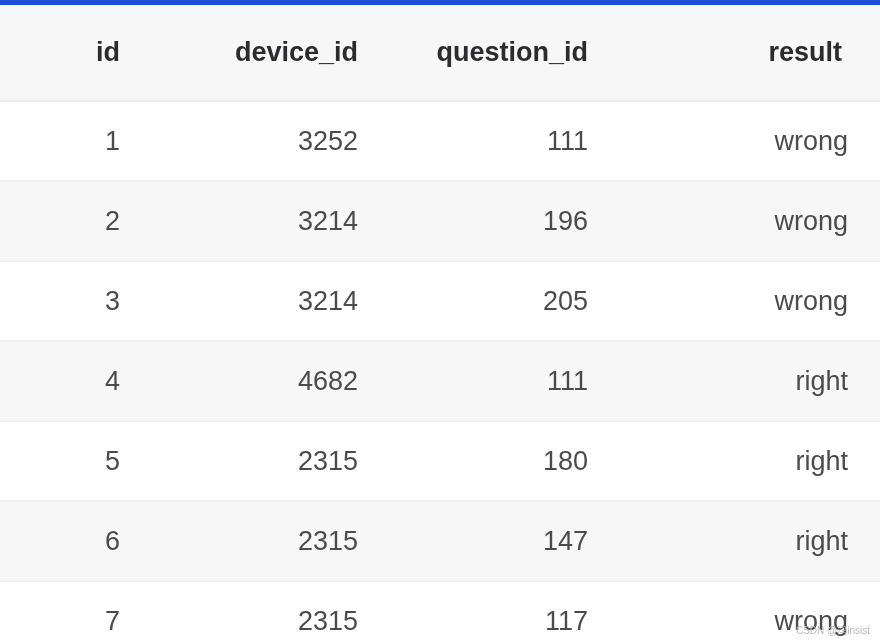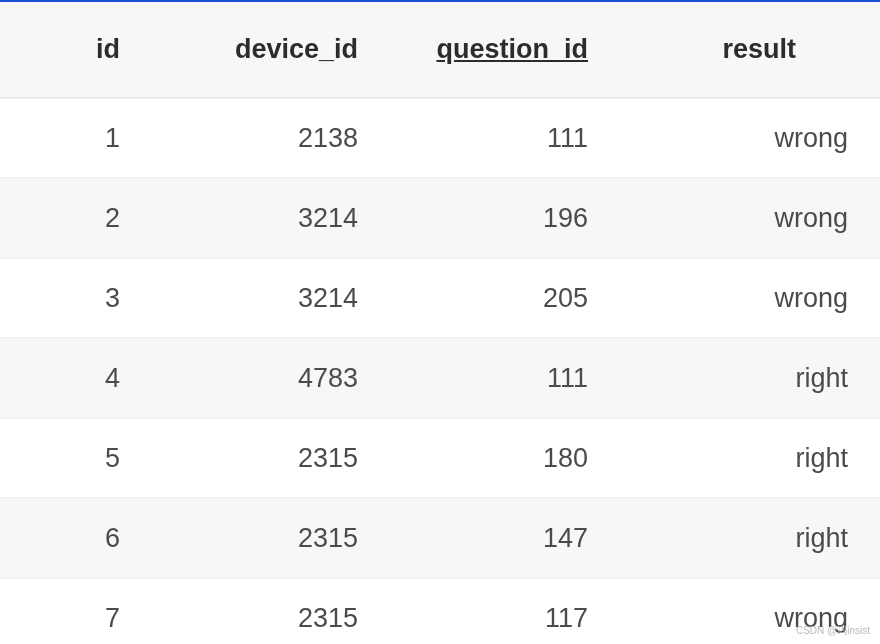--- a/index.html
+++ b/index.html
@@ -40,30 +40,30 @@
   }
 
   thead th {
     height: 95px;
     padding: 0 72px 0 0;
     text-align: right;
     vertical-align: middle;
     font-size: 27px;
     font-weight: bold;
     color: #2c2c2e;
-    border-top: 2px solid #1d4ed8;
+    border-top: 5px solid #1d4ed8;
     border-bottom: 2px solid #ececee;
     white-space: nowrap;
     letter-spacing: 0px;
   }
 
   thead th.th-id       { padding-right: 66px; }
   thead th.th-device   { padding-right: 48px; }
-  thead th.th-question { padding-right: 38px; text-decoration: underline; }
-  thead th.th-result   { padding-right: 84px; }
+  thead th.th-question { padding-right: 38px; }
+  thead th.th-result   { padding-right: 38px; }
 
   tbody td {
     height: 78px;
     padding: 0 72px 0 0;
     text-align: right;
     vertical-align: middle;
     font-size: 27px;
     font-weight: normal;
     color: #4b4b4d;
     border-bottom: 2px solid #f0f0f1;
@@ -105,39 +105,39 @@
       <tr class="header-row">
         <th class="th-id">id</th>
         <th class="th-device">device_id</th>
         <th class="th-question">question_id</th>
         <th class="th-result">result</th>
       </tr>
     </thead>
     <tbody>
       <tr class="row-odd">
         <td class="td-id">1</td>
-        <td class="td-device">2138</td>
+        <td class="td-device">3252</td>
         <td class="td-question">111</td>
         <td class="td-result">wrong</td>
       </tr>
       <tr class="row-even">
         <td class="td-id">2</td>
         <td class="td-device">3214</td>
         <td class="td-question">196</td>
         <td class="td-result">wrong</td>
       </tr>
       <tr class="row-odd">
         <td class="td-id">3</td>
         <td class="td-device">3214</td>
         <td class="td-question">205</td>
         <td class="td-result">wrong</td>
       </tr>
       <tr class="row-even">
         <td class="td-id">4</td>
-        <td class="td-device">4783</td>
+        <td class="td-device">4682</td>
         <td class="td-question">111</td>
         <td class="td-result">right</td>
       </tr>
       <tr class="row-odd">
         <td class="td-id">5</td>
         <td class="td-device">2315</td>
         <td class="td-question">180</td>
         <td class="td-result">right</td>
       </tr>
       <tr class="row-even">

